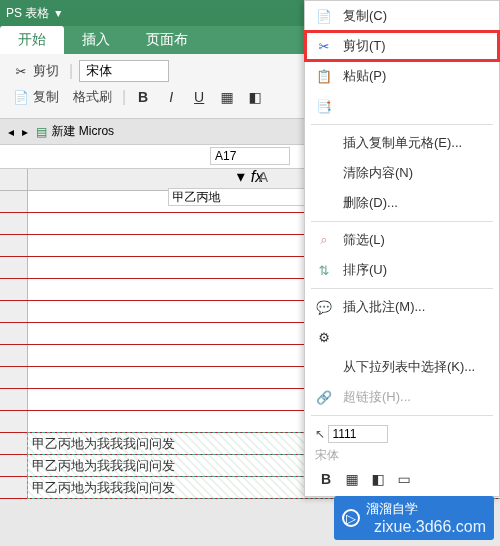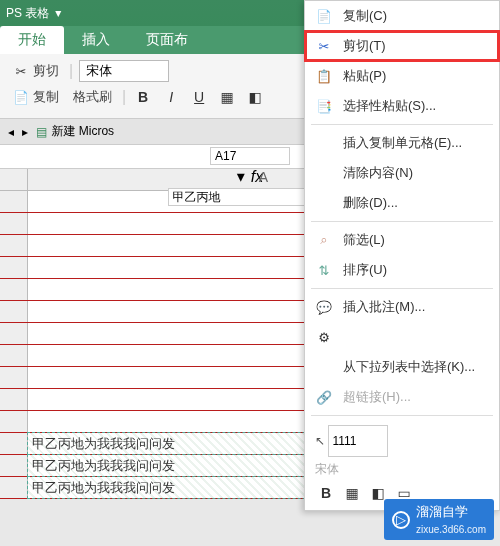--- a/index.html
+++ b/index.html
@@ -34,24 +34,24 @@
     .cell { flex:1; padding:0 4px; font-size:13px; display:flex; align-items:center; color:#333; }
     .row.sel .cell { background: repeating-linear-gradient(45deg,#fff,#fff 4px,#ecf3ee 4px,#ecf3ee 6px); outline:1px dashed #5a9; }
     
     .context-menu { position:absolute; top:0; right:0; width:196px; background:#fff; box-shadow:-2px 2px 6px rgba(0,0,0,.2); border:1px solid #ccc; }
     .cm-item { display:flex; align-items:center; gap:10px; padding:6px 10px; font-size:13px; color:#333; cursor:pointer; }
     .cm-item.disabled { color:#aaa; }
     .cm-icon { width:18px; height:18px; display:flex; align-items:center; justify-content:center; font-size:13px; }
     .cm-sep { height:1px; background:#ddd; margin:3px 6px; }
     .cm-highlight { outline:3px solid #e33; outline-offset:-2px; }
     .cm-extra { padding:6px 10px; font-size:12px; color:#555; }
-    .cm-extra input { border:1px solid #ccc; width:60px; padding:8px 3px; font-size:12px; }
+    .cm-extra input { border:1px solid #ccc; width:60px; padding:1px 3px; font-size:12px; }
     
     .watermark { position:absolute; bottom:6px; right:6px; background:#2a7ad6; color:#fff; font-size:13px; padding:4px 8px; border-radius:3px; display:flex; align-items:center; gap:6px; }
-    .watermark .sub { font-size:10px; opacity:.9; }
+    .watermark .sub { font-size:16px; opacity:.9;margin-left:8px; }
     .wm-logo { width:18px; height:18px; border:2px solid #fff; border-radius:50%; display:flex;align-items:center;justify-content:center; }
   </style>
 </head>
 <body>
 
 <div class="title-bar">
   <span>PS 表格</span>
   <span style="margin-left:6px;">▾</span>
 </div>
 
@@ -180,21 +180,20 @@
   <div class="cm-item cm-highlight">
     <span class="cm-icon" style="color:#36c;">✂</span>
     <span>剪切(T)</span>
   </div>
   <div class="cm-item">
     <span class="cm-icon">📋</span>
     <span>粘贴(P)</span>
   </div>
   <div class="cm-item">
     <span class="cm-icon">📑</span>
-    <span>选择性粘贴(S)...</span>
   </div>
   <div class="cm-sep"></div>
   <div class="cm-item">
     <span class="cm-icon"></span>
     <span>插入复制单元格(E)...</span>
   </div>
   <div class="cm-item">
     <span class="cm-icon"></span>
     <span>清除内容(N)</span>
   </div>

